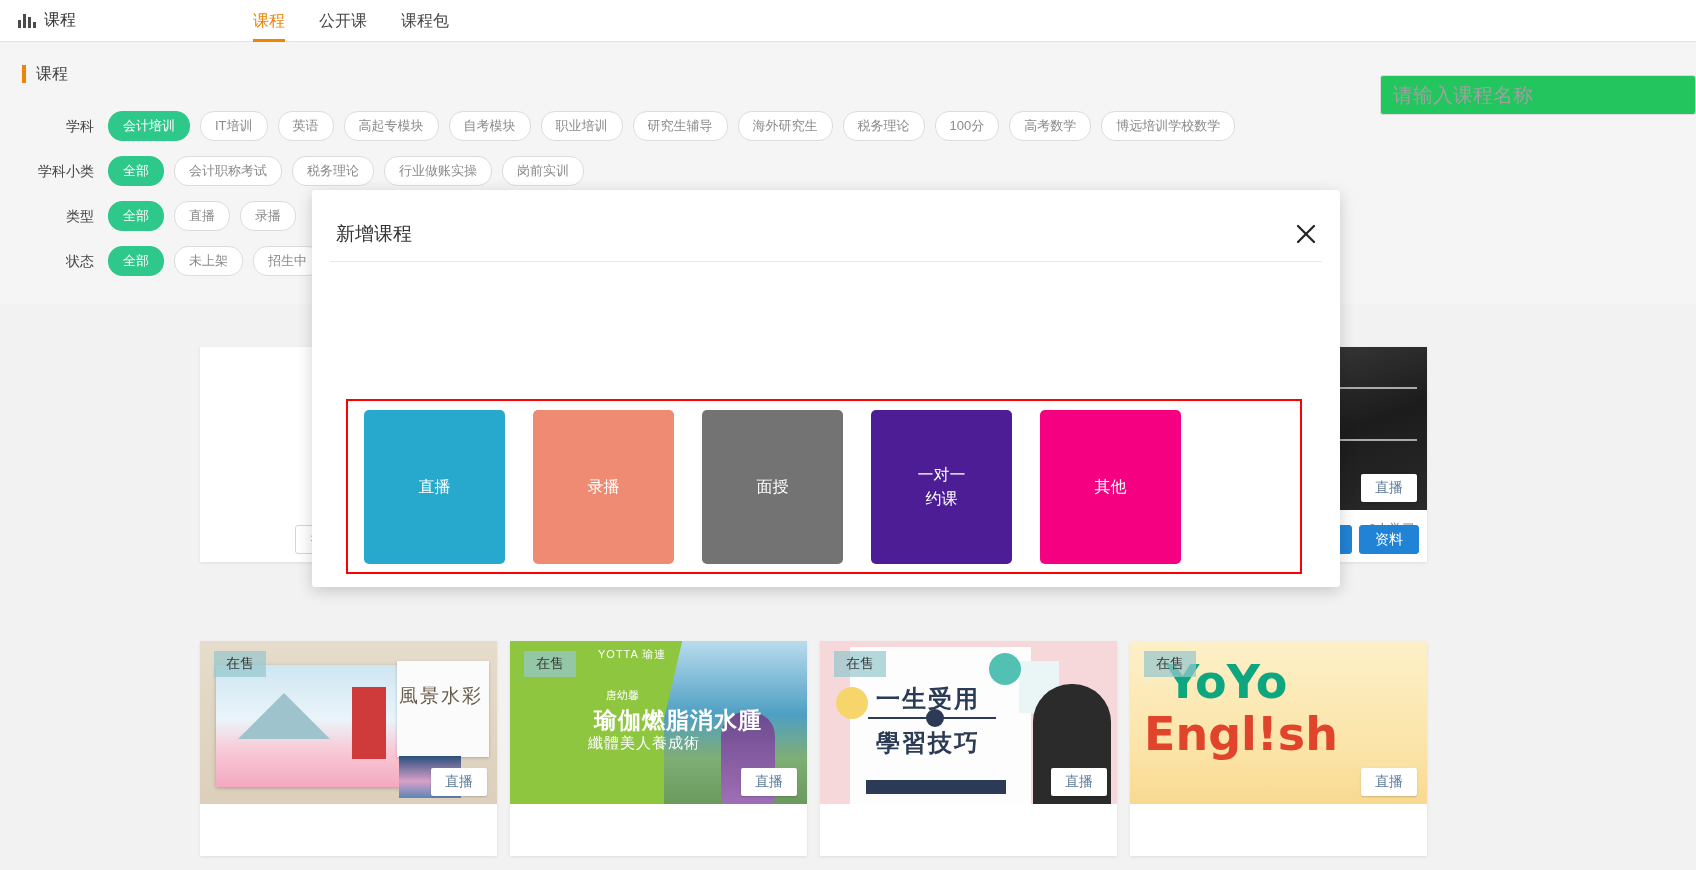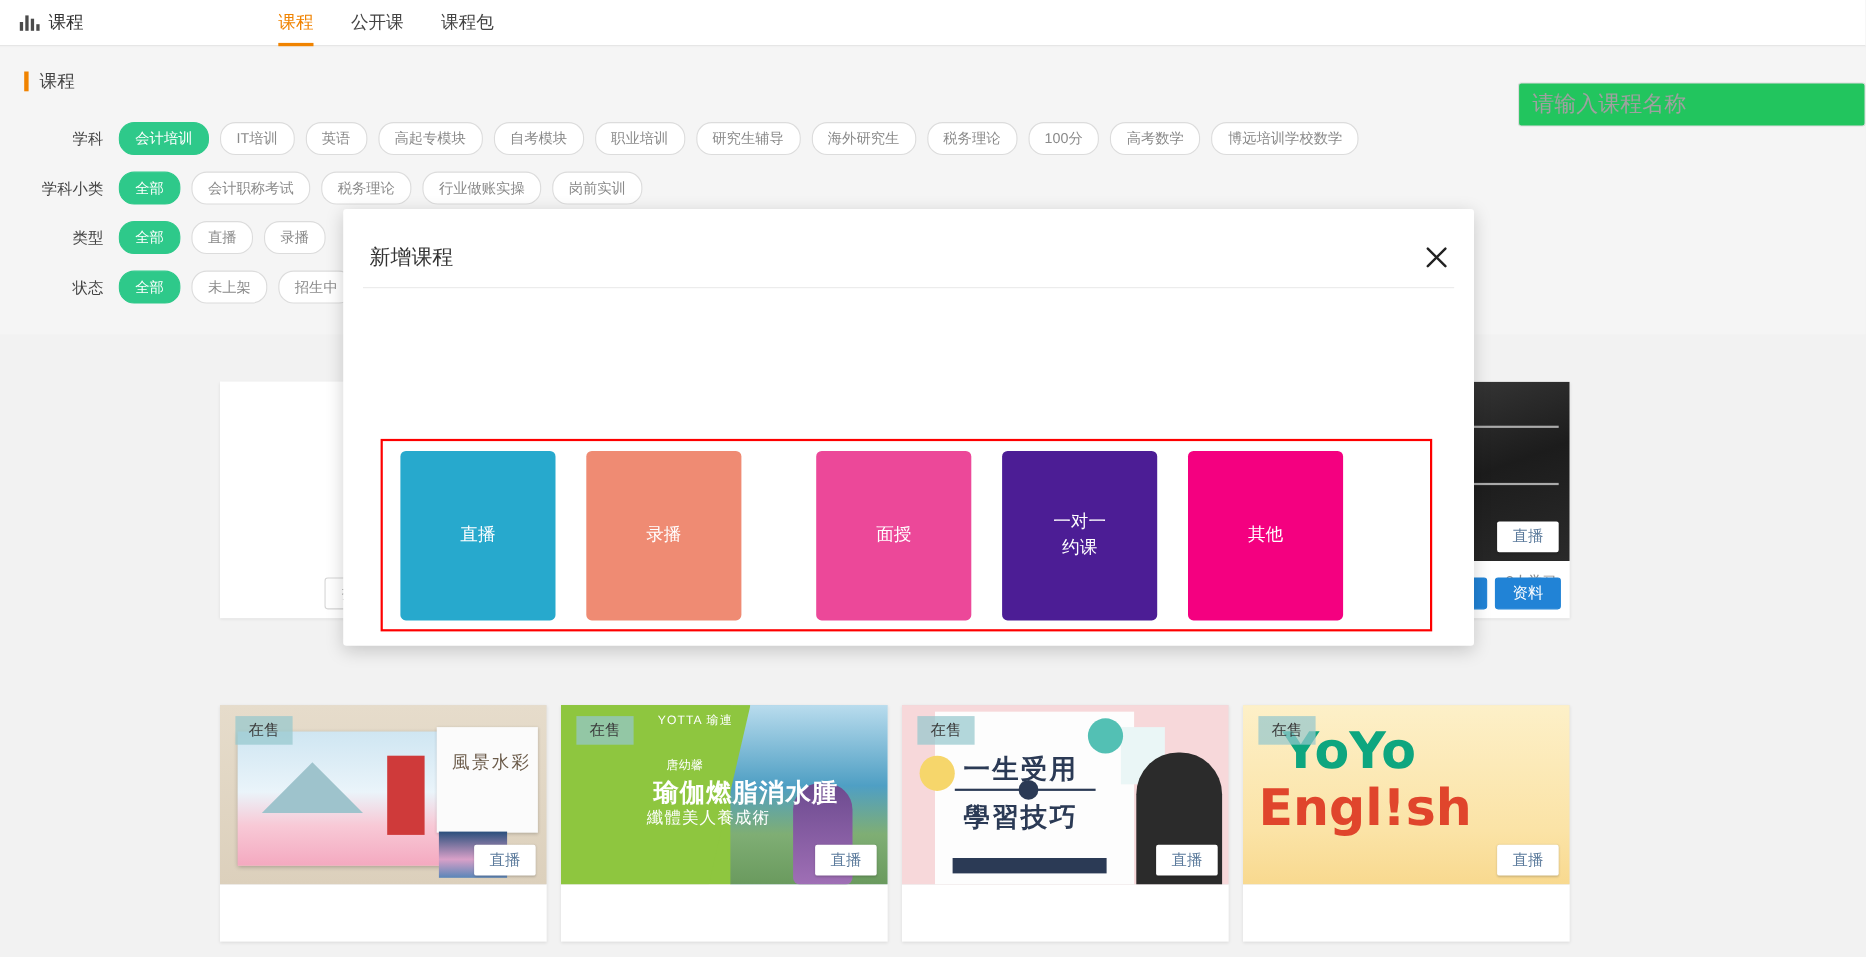--- a/index.html
+++ b/index.html
@@ -131,21 +131,21 @@
   .art-dark .ruler { position:absolute; left:40px; right:10px; height:2px; background:#aaa; }
   .art-dark .ruler.r1 { top: 40px; }
   .art-dark .ruler.r2 { top: 92px; }
   .art-dark .blk { position:absolute; width:18px; height:9px; background:#111; border:1px solid #666; top:34px; left:160px;}
 
   .art-watercolor { background: linear-gradient(180deg,#e6dccb 0%,#dcd0bc 100%); }
   .art-watercolor .card-ph { position:absolute; left:16px; top:24px; width:210px; height:122px; background:linear-gradient(180deg,#cfe6f2 0%,#eaf4fa 45%,#f8c9d6 70%,#f4a9c0 100%); box-shadow:0 1px 4px rgba(0,0,0,.25);}
   .art-watercolor .mount { position:absolute; left:38px; top:52px; width:0; height:0; border-left:46px solid transparent; border-right:46px solid transparent; border-bottom:46px solid #9ec3cc;}
   .art-watercolor .pagoda { position:absolute; left:152px; top:46px; width:34px; height:72px; background:#cf3a3a;}
   .art-watercolor .note { position:absolute; right:8px; top:20px; width:92px; height:96px; background:#fbfbfb; box-shadow:0 1px 3px rgba(0,0,0,.2);}
-  .art-watercolor .note-t { position:absolute; right:14px; top:42px; font-size:16px; color:#6b5b4a; letter-spacing:2px;}
+  .art-watercolor .note-t { position:absolute; right:14px; top:42px; font-size:19px; color:#6b5b4a; letter-spacing:2px;}
   .art-watercolor .mini { position:absolute; right:36px; bottom:6px; width:62px; height:42px; background:linear-gradient(180deg,#2a4f7c,#d8a0c8 60%,#5a86b8);}
 
   .art-yoga { background: linear-gradient(90deg,#8ec63f 0%,#8ec63f 52%,#7fb8d8 52%,#cfe6f0 100%); }
   .art-yoga .lake { position:absolute; right:0; top:0; width:48%; height:100%; background:linear-gradient(180deg,#b9dced 0%,#4f9fc4 45%,#7fae74 72%,#6a9a5e 100%);}
   .art-yoga .wedge { position:absolute; left:0; top:0; width:58%; height:100%; background:#8ec63f; clip-path: polygon(0 0, 100% 0, 78% 100%, 0 100%);}
   .art-yoga .logo { position:absolute; left:88px; top:6px; font-size:11px; font-weight:normal; color:#fff; letter-spacing:1px;}
   .art-yoga .sub { position:absolute; left:96px; top:47px; font-size:11px; color:#fff;}
   .art-yoga .t1 { position:absolute; left:84px; top:64px; font-size:23px; font-weight:bold; color:#fff; letter-spacing:1px;}
   .art-yoga .t2 { position:absolute; left:78px; top:93px; font-size:15px; color:#fff; letter-spacing:1px;}
   .art-yoga .person { position:absolute; right:32px; bottom:0; width:54px; height:92px; background:linear-gradient(180deg,#6c4a8f,#9f6fb5); border-radius:24px 24px 6px 6px;}
@@ -420,21 +420,21 @@
           <line x1="3" y1="3" x2="19" y2="19" stroke="#222" stroke-width="2.2" stroke-linecap="round"></line>
           <line x1="19" y1="3" x2="3" y2="19" stroke="#222" stroke-width="2.2" stroke-linecap="round"></line>
         </svg>
       </div>
     </div>
     <div class="modal-body">
       <div class="type-picker">
         <div class="type-tiles">
           <div class="type-tile" style="background:#27a9cd;">直播</div>
           <div class="type-tile" style="background:#ef8b73;">录播</div>
-          <div class="type-tile" style="background:#ec4899;margin-left:40px;">面授</div>
+          <div class="type-tile" style="background:#737373;">面授</div>
           <div class="type-tile" style="background:#4c1d95; white-space:pre-line;">一对一
 约课</div>
           <div class="type-tile" style="background:#f40080;text-align:center;">其他</div>
         </div>
       </div>
     </div>
   </div>
 
 </div>
 

